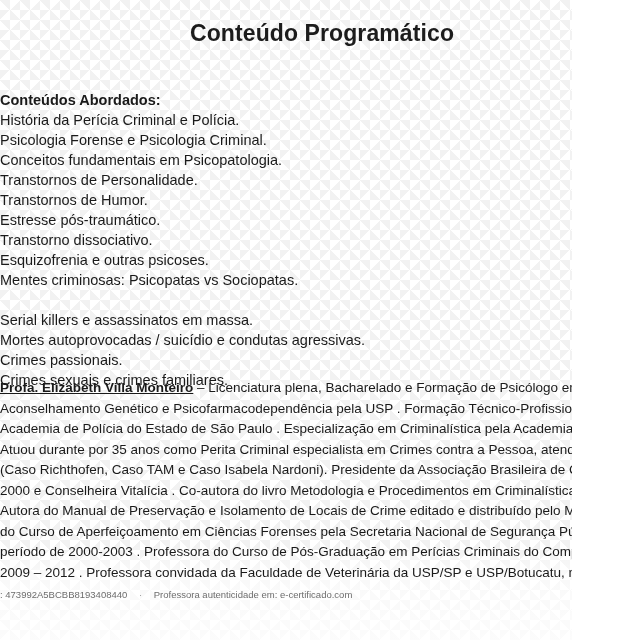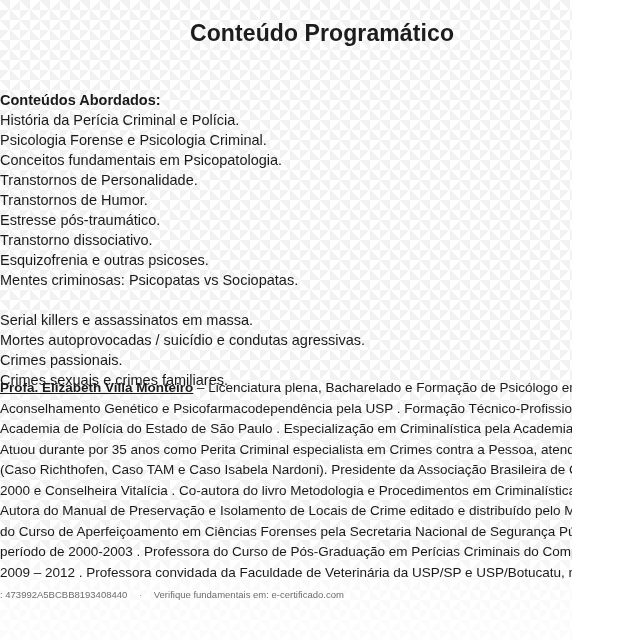--- a/index.html
+++ b/index.html
@@ -165,17 +165,17 @@
         <div class="ln">2000 e Conselheira Vitalícia . Co-autora do livro Metodologia e Procedimentos em Criminalística, editora Espíndula Consultoria .</div>
         <div class="ln">Autora do Manual de Preservação e Isolamento de Locais de Crime editado e distribuído pelo Ministério da Justiça . Coordenadora e Professora</div>
         <div class="ln">do Curso de Aperfeiçoamento em Ciências Forenses pela Secretaria Nacional de Segurança Pública – SENASP, do Ministério da Justiça, no</div>
         <div class="ln">período de 2000-2003 . Professora do Curso de Pós-Graduação em Perícias Criminais do Complexo Educacional Damásio de Jesus, de</div>
         <div class="ln">2009 – 2012 . Professora convidada da Faculdade de Veterinária da USP/SP e USP/Botucatu, na cadeira de Medicina Legal.</div>
       </div>
 
     <div class="footer">
       <span>: 473992A5BCBB8193408440</span>
       <span class="sep">·</span>
-      <span>Verifique fundamentais em: e-certificado.com</span>
+      <span>Professora autenticidade em: e-certificado.com</span>
     </div>
 
   </div>
 </div>
 
 </body></html>

